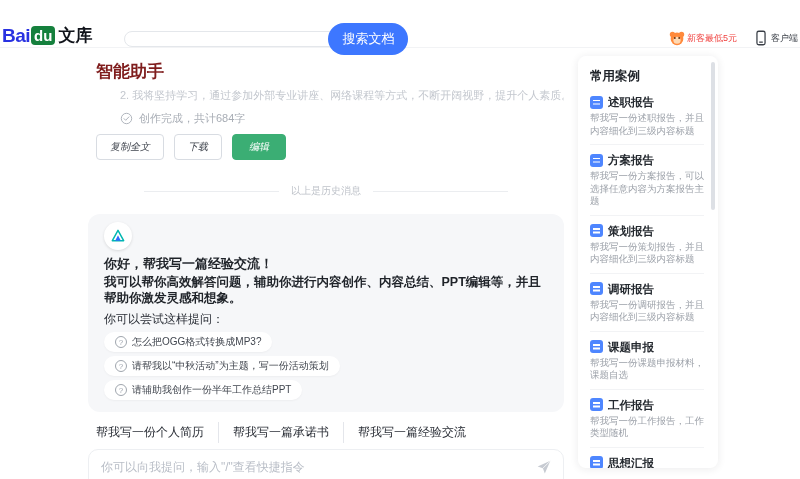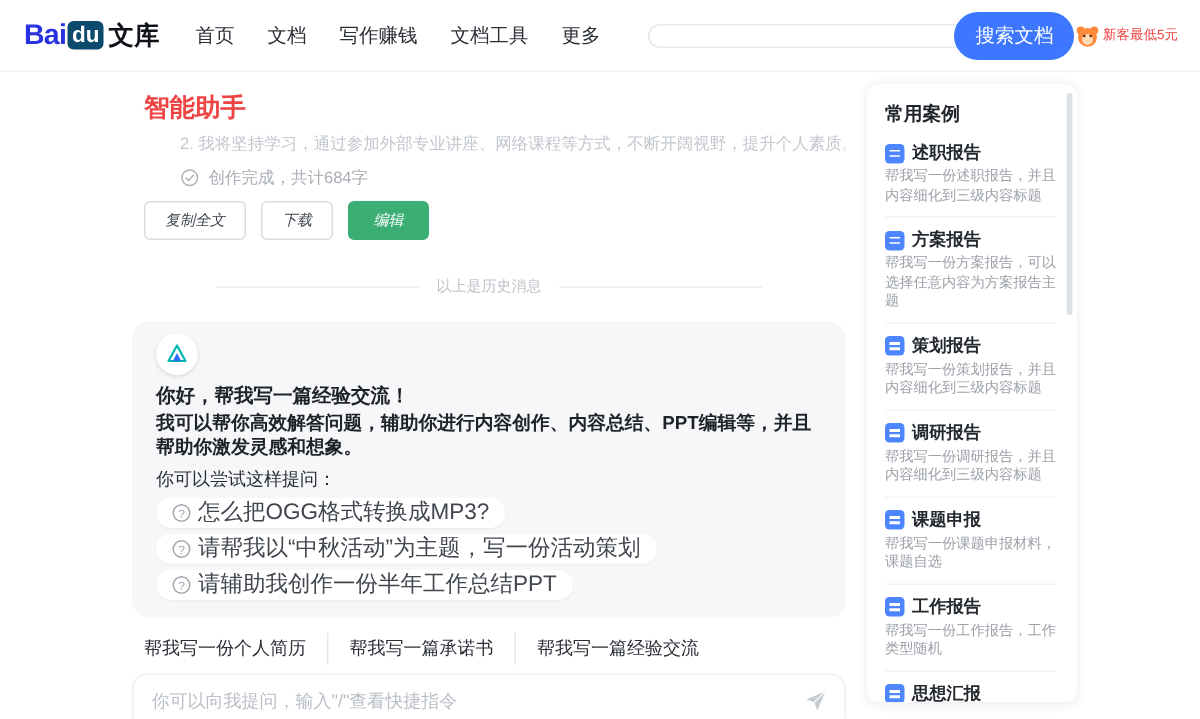--- a/index.html
+++ b/index.html
@@ -1,45 +1,45 @@
 <!DOCTYPE html>
 <html><head>
 <meta charset="utf-8">
 <style>
   * { margin:0; padding:0; box-sizing:border-box; }
   html,body { width:800px; height:479px; overflow:hidden; background:#fff;
     font-family:"Liberation Sans","DejaVu Sans",sans-serif; color:#2a2e36; }
 
   
-  .header { height:48px; display:flex; align-items:center; padding:0 16px;
+  .header { height:48px; display:flex; align-items:flex-end; padding:0 2px;
     background:#fff; border-bottom:1px solid #f2f3f5; }
   .logo { display:flex; align-items:center; cursor:pointer; flex:none; }
   .logo .bai { color:#2932e1; font-weight:bold; font-size:19px; letter-spacing:-0.5px; }
-  .logo .du { background:#0c4a6e; color:#fff; font-weight:bold; font-size:15px;
+  .logo .du { background:#15803d; color:#fff; font-weight:bold; font-size:15px;
     border-radius:4px; padding:1px 3px; margin:0 3px 0 1px; }
   .logo .suffix { color:#10131a; font-weight:bold; font-size:17px; }
   .nav { display:flex; gap:22px; margin-left:24px; }
   .nav a { font-size:13px; color:#2a2e36; text-decoration:none; cursor:pointer; white-space:nowrap; }
   .search { display:flex; align-items:center; margin-left:32px;
     border:1px solid #e4e7eb; border-radius:17px; height:16px; width:284px; flex:none; }
   .search input { flex:1; border:none; outline:none; background:transparent;
     height:28px; padding:0 12px; font-size:13px; min-width:0; }
   .search button { flex:none; width:80px; height:32px; margin:-1px; border:none;
     border-radius:17px; background:#3d77ff; color:#fff; font-size:13px; cursor:pointer; }
   .hright { margin-left:auto; display:flex; align-items:center; gap:15px; }
   .hstack { display:flex; flex-direction:row; align-items:center; gap:1px; cursor:pointer; }
   .hstack .lbl { font-size:9px; color:#3a3f47; white-space:nowrap; }
   .hstack .lbl.red { color:#f0413f; }
   .hicon { width:18px; height:18px; display:block; }
 
   
   .content { display:flex; align-items:flex-start; }
   .main { width:476px; margin-left:88px; padding-top:14px; }
 
-  .page-title { font-size:17px; line-height:20px; font-weight:bold; color:#ef4444; margin-left:8px; }
+  .page-title { font-size:17px; line-height:20px; font-weight:bold; color:#7f1d1d; margin-left:8px; }
 
   .partial { margin:6px 0 0 32px; font-size:11px; color:#c3c7ce; height:15px;
     overflow:hidden; white-space:nowrap; }
   .status-row { margin:8px 0 0 32px; display:flex; align-items:center; gap:6px;
     font-size:11px; color:#a8adb5; }
   .status-row svg { width:13px; height:13px; }
 
   .actions { display:flex; gap:10px; margin:8px 0 0 8px; }
   .btn { font-size:10px; border-radius:4px; padding:5px 13px; cursor:pointer;
     background:#fff; border:1px solid #d8dce2; color:#41464f;font-style:italic; }
@@ -51,21 +51,21 @@
 
   .bubble { margin-top:16px; background:#f6f7f9; border-radius:12px; padding:8px 16px 12px; }
   .ai-avatar { width:28px; height:28px; border-radius:50%; background:#fff;
     box-shadow:0 1px 3px rgba(0,0,0,.12); display:flex; align-items:center; justify-content:center; }
   .ai-avatar svg { width:16px; height:16px; }
   .greet { margin-top:6px; font-size:13px; line-height:16px; font-weight:bold; color:#1f2329; }
   .intro { margin-top:2px; font-size:12.5px; line-height:16px; font-weight:bold; color:#1f2329; }
   .try-label { margin-top:6px; font-size:12px; line-height:15px; color:#2a2e36; }
   .chips { margin-top:5px; display:flex; flex-direction:column; align-items:flex-start; gap:4px; }
   .chip { display:inline-flex; align-items:center; gap:5px; background:#fff; border:none;
-    border-radius:12px; padding:3px 11px; font-size:15px; line-height:14px; color:#41464f;
+    border-radius:12px; padding:3px 11px; font-size:10px; line-height:14px; color:#41464f;
     cursor:pointer; box-shadow:0 1px 2px rgba(0,0,0,.04); }
   .q-icon { width:12px; height:12px; border:1px solid #a0a6ae; border-radius:50%;
     color:#a0a6ae; font-size:8px; line-height:11px; text-align:center; flex:none; }
   .q-icon::before { content:"?"; }
 
   .quick-prompts { display:flex; margin-top:10px; }
   .qp { font-size:12px; color:#2a2e36; background:none; border:none; cursor:pointer;
     padding:2px 14px; border-left:1px solid #e4e6eb; white-space:nowrap; }
   .qp:first-child { border-left:none; padding-left:8px; }
 
@@ -96,27 +96,20 @@
 </style>
 </head>
 <body>
 
 <div class="header">
   <div class="logo">
     <span class="bai">Bai</span>
     <span class="du">du</span>
     <span class="suffix">文库</span>
   </div>
-  <div class="nav">
-    <a>首页</a>
-    <a>文档</a>
-    <a>写作赚钱</a>
-    <a>文档工具</a>
-    <a>更多</a>
-  </div>
   <div class="search">
     <input type="text" value="" style="">
     <button>搜索文档</button>
   </div>
   <div class="hright">
     <div class="hstack">
       <svg class="hicon" viewBox="0 0 20 20">
         <circle cx="5" cy="6" r="3" fill="#ff8a3c"></circle>
           <circle cx="15" cy="6" r="3" fill="#ff8a3c"></circle>
         <circle cx="10" cy="11" r="7" fill="#ff8a3c"></circle>

